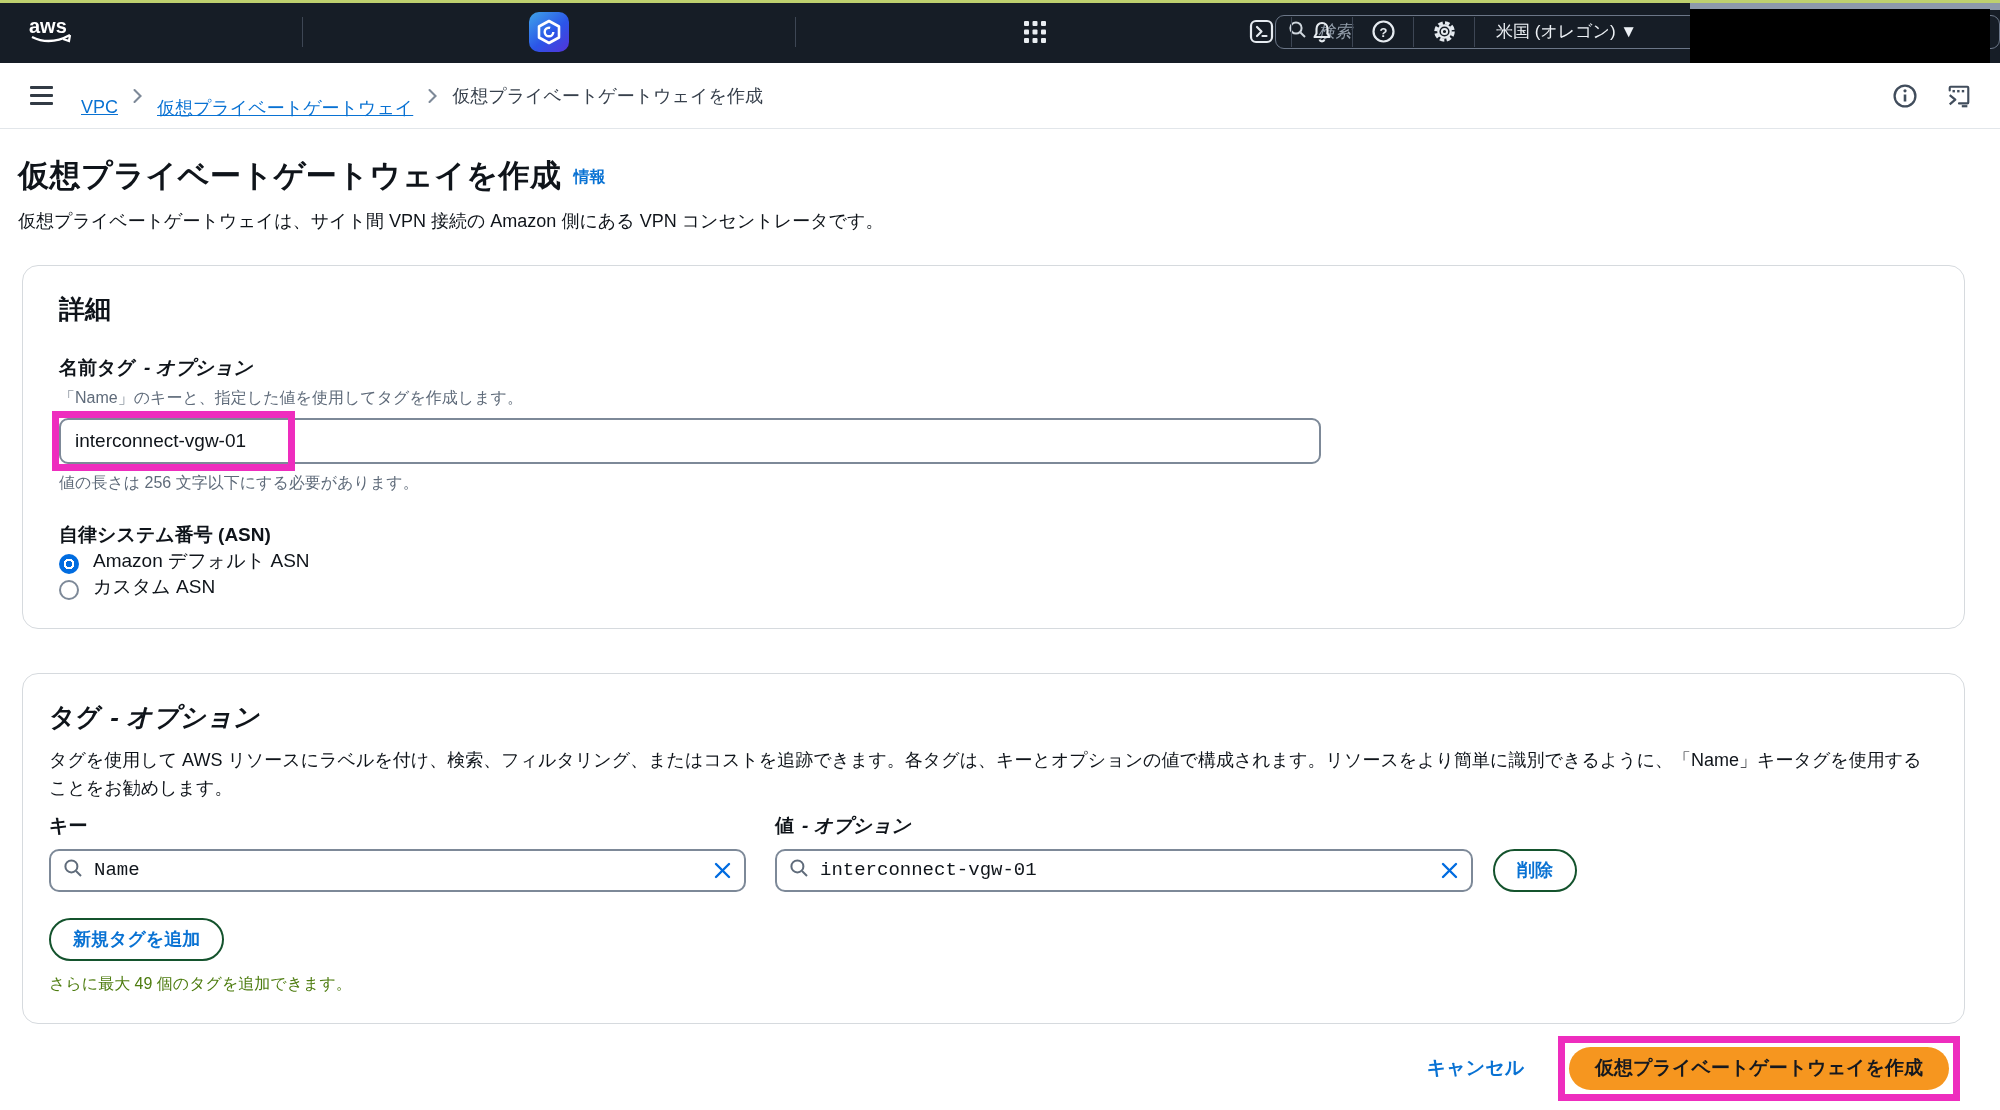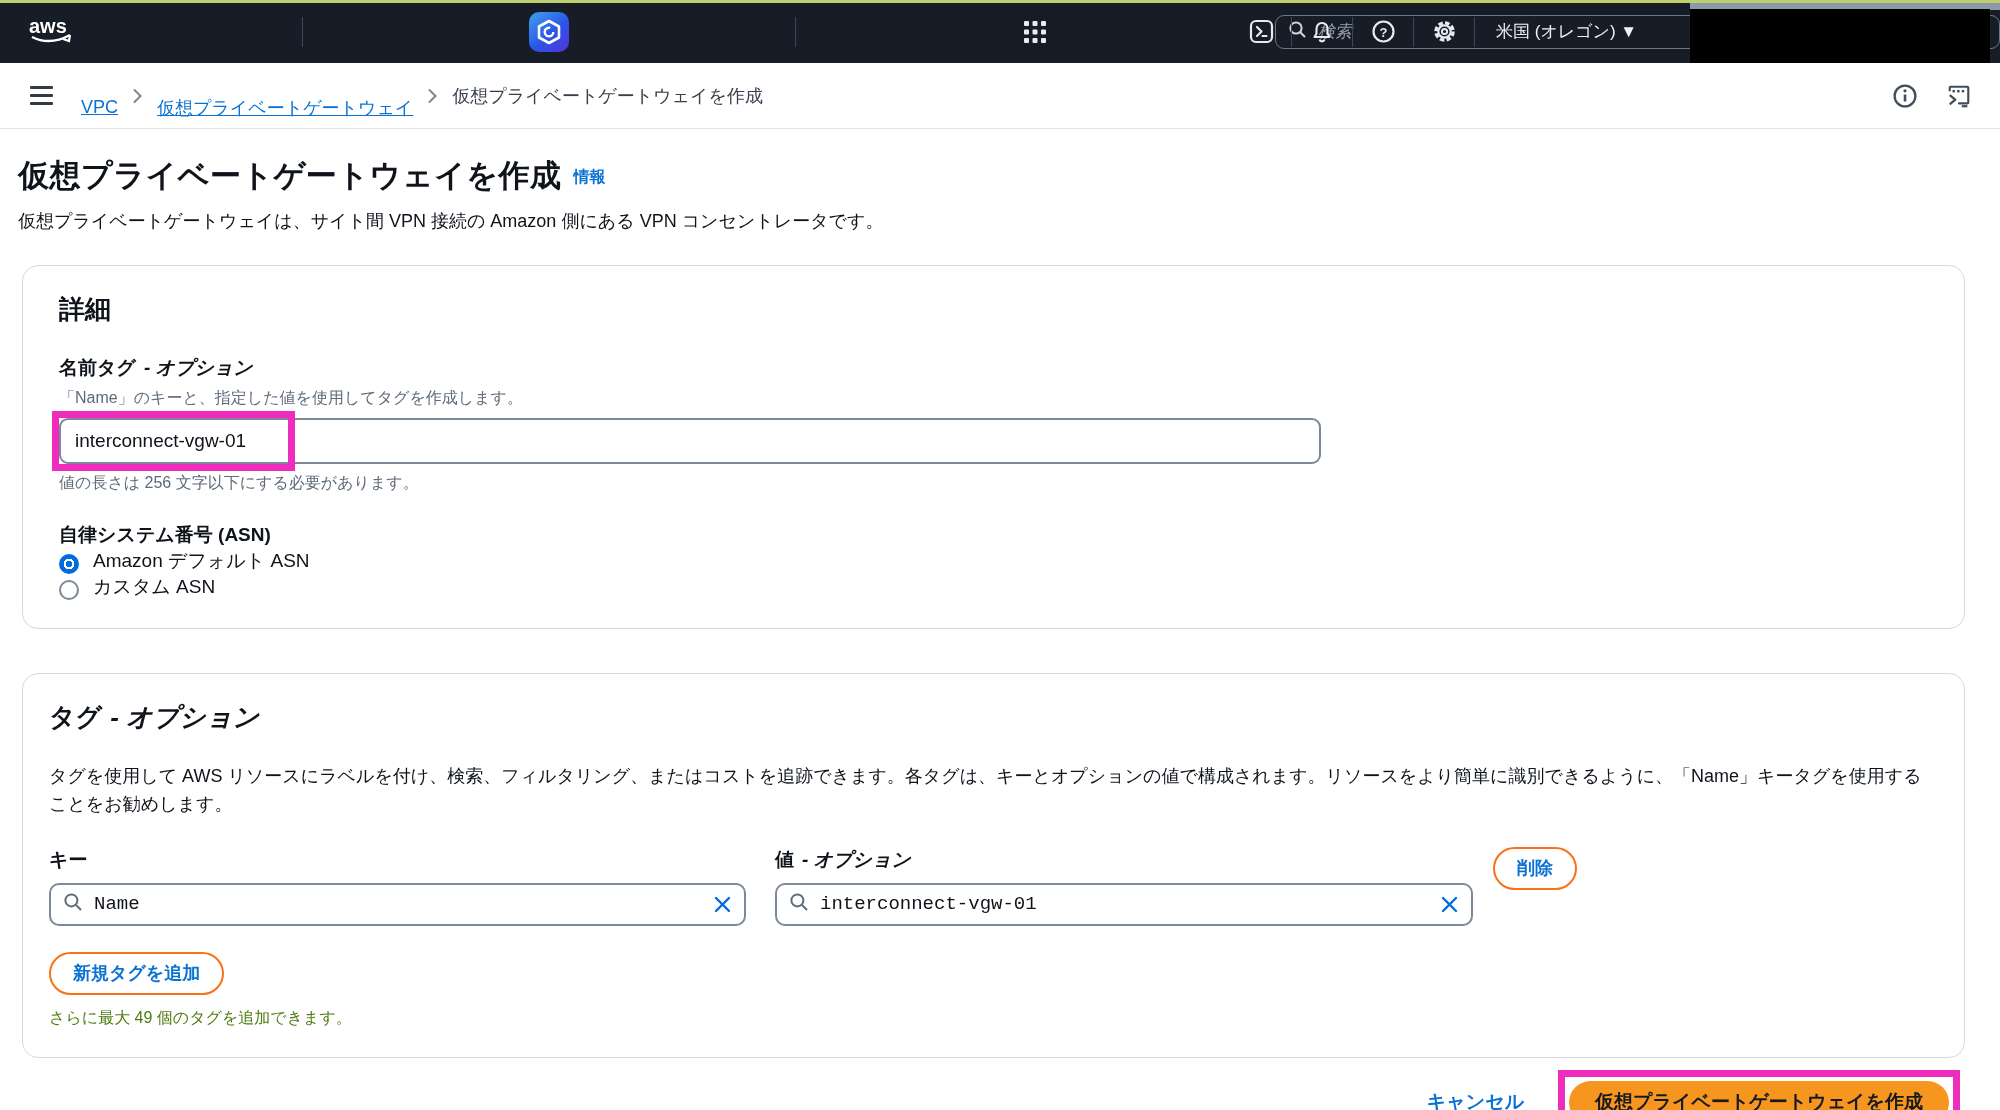--- a/index.html
+++ b/index.html
@@ -58,31 +58,31 @@
               font-size:19px;color:#0f141a;padding:0 14px;font-family:"Liberation Sans",sans-serif;outline:none;background:#fff;}
   .annotation-box{position:absolute;left:-7px;top:-7px;width:243px;height:60px;box-sizing:border-box;
                   border:7px solid #ee2dbe;pointer-events:none;z-index:3;}
   .constraint{font-size:16px;color:#5f6b7a;margin-top:9px;}
   .radio-row{display:flex;align-items:flex-end;gap:14px;}
   .radio{width:20px;height:20px;border-radius:50%;flex:0 0 auto;box-sizing:border-box;}
   .radio.sel{background:radial-gradient(circle,#006ce0 0 3.5px,#ffffff 3.5px 5.5px,#006ce0 5.5px 10px);}
   .radio.unsel{border:2px solid #7d8998;background:#fff;}
   .radio-label{font-size:19px;}
 
-  .tags-desc{font-size:18px;margin-top:28px;max-width:1893px;line-height:1.55;}
-  .tagform{display:flex;margin-top:28px;align-items:flex-start;}
+  .tags-desc{font-size:18px;margin-top:12px;max-width:1893px;line-height:1.55;}
+  .tagform{display:flex;margin-top:10px;align-items:flex-end;}
   .tagcol-key{width:697px;}
   .tagcol-val{width:698px;margin-left:29px;}
   .tag-label{font-size:19px;font-weight:bold;margin-bottom:10px;}
   .search-input{height:43px;border:2px solid #7d8998;border-radius:10px;display:flex;align-items:center;
                 padding:0 12px;gap:9px;box-sizing:border-box;background:#fff;}
   .search-input input{flex:1;border:none;outline:none;font-size:19px;color:#0f141a;
                       font-family:Liberation Mono, monospace;background:transparent;}
   .clear-x{margin-left:auto;cursor:pointer;display:flex;align-items:center;}
-  .btn-secondary{height:43px;box-sizing:border-box;border:2px solid #f97316;border-radius:22px;background:#fff;
+  .btn-secondary{height:43px;box-sizing:border-box;border:2px solid #14532d;border-radius:22px;background:#fff;
                  color:#0972d3;font-weight:bold;font-size:18px;padding:0 22px;cursor:pointer;
                  font-family:"Liberation Sans",sans-serif;}
   .remove-btn{margin-left:20px;}
   .add-btn{margin-top:26px;}
   .limit-hint{font-size:16px;color:#4d7c0f;margin-top:13px;}
 
   
   .actions{width:1960px;margin-top:12px;display:flex;justify-content:flex-end;align-items:center;gap:34px;}
   .cancel-link{color:#0972d3;font-size:19px;font-weight:bold;cursor:pointer;}
   .submit-frame{border:7px solid #ee2dbe;background:#fff;padding:4px;}

